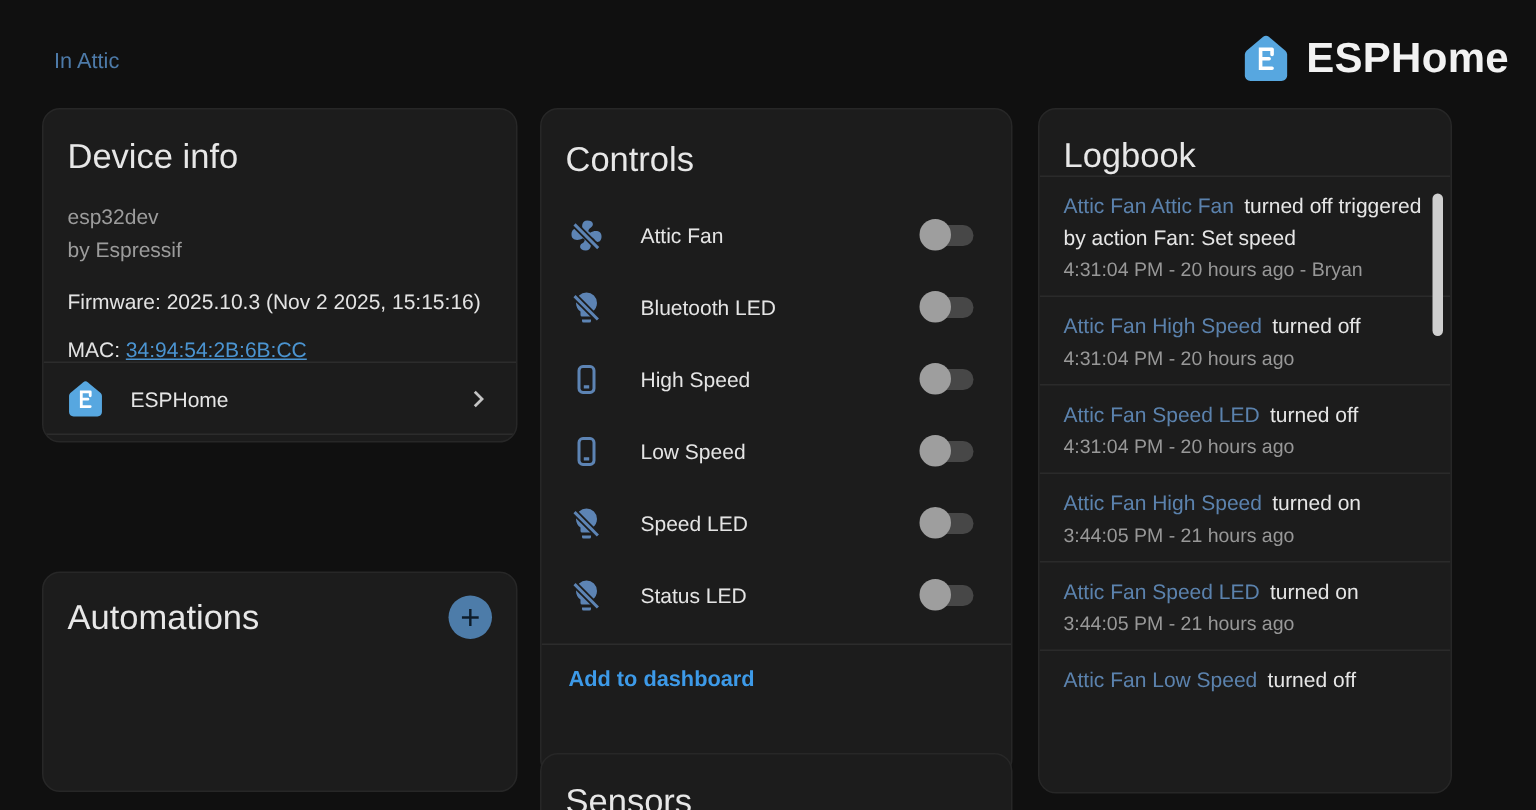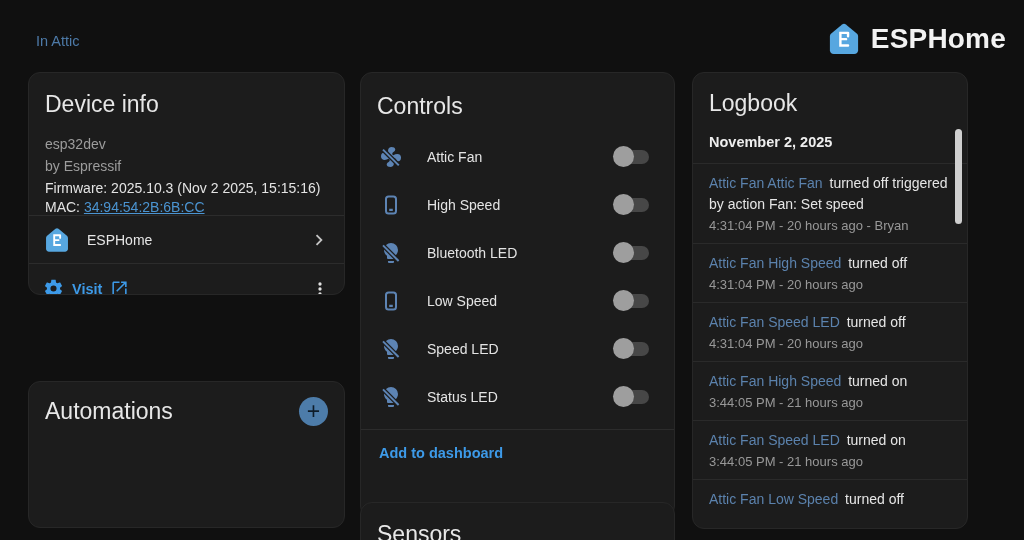--- a/index.html
+++ b/index.html
@@ -29,21 +29,21 @@
 
   #device-card  { left:28px;  top:72px;  width:317px; height:223px; display:flex; flex-direction:column; }
   #automations-card { left:28px; top:381px; width:317px; height:147px; }
   #controls-card { left:360px; top:72px;  width:315px; height:446px; display:flex; flex-direction:column; }
   #sensors-card  { left:360px; top:502px; width:315px; height:58px; }
   #logbook-card  { left:692px; top:72px;  width:276px; height:457px; }
 
   
   #device-card .card-title { padding:18px 16px 0; }
   .di-sub  { padding:0 16px; margin-top:15px; font-size:14px; color:#9c9c9c; line-height:22px; }
-  .di-line { padding:0 16px; margin-top:3px; font-size:14px; color:#e3e3e3; }
+  .di-line { padding:0 16px; margin-top:16px; font-size:14px; color:#e3e3e3; }
   .di-line a { color:#4b94d1; }
   .di-rows { margin-top:auto; }
   .d-row { display:flex; align-items:center; border-top:1px solid #2c2c2c; padding:0 14px; height:48px; cursor:pointer; }
   .d-row.visit { height:50px; }
   .d-row .int-label { margin-left:16px; font-size:14px; color:#e6e6e6; }
   .d-row .spacer { margin-left:auto; }
   .visit-label { color:#3d9ae8; font-weight:700; font-size:14.5px; margin:0 8px 0 8px; cursor:pointer; }
 
   
   .auto-head { display:flex; align-items:center; justify-content:space-between; padding:15px 16px 0; }
@@ -161,51 +161,51 @@
         </span>
         <span class="ctl-label">Attic Fan</span>
         <span class="toggle">
             <span class="knob"></span>
           </span>
       </div>
 
       <div class="ctl-row">
         <span class="icon">
           <svg width="24" height="24" viewBox="0 0 24 24">
-            <rect x="7" y="3.4" width="10" height="17.2" rx="2.6" fill="none" stroke="#5d84b4" stroke-width="2"></rect>
-            <line x1="10.2" y1="16.9" x2="13.8" y2="16.9" stroke="#5d84b4" stroke-width="2.2"></line>
-          </svg>
-        </span>
-        <span class="ctl-label">High Speed</span>
-        <span class="toggle">
-            <span class="knob"></span>
-          </span>
-      </div>
-
-      <div class="ctl-row">
-        <span class="icon">
-          <svg width="24" height="24" viewBox="0 0 24 24">
             <path fill="#5d84b4" d="M12,2A7,7 0 0,0 5,9C5,11.38 6.19,13.47 8,14.74V17A1,1 0 0,0 9,18H15A1,1 0 0,0 16,17V14.74C17.81,13.47 19,11.38 19,9A7,7 0 0,0 12,2M9,21A1,1 0 0,0 10,22H14A1,1 0 0,0 15,21V20H9V21Z"></path>
             <line x1="4" y1="4.4" x2="19.6" y2="20" stroke="#1c1c1c" stroke-width="4.4"></line>
             <line x1="4" y1="4.4" x2="19.6" y2="20" stroke="#5d84b4" stroke-width="2"></line>
           </svg>
         </span>
         <span class="ctl-label">Bluetooth LED</span>
         <span class="toggle">
             <span class="knob"></span>
           </span>
       </div>
 
       <div class="ctl-row">
         <span class="icon">
           <svg width="24" height="24" viewBox="0 0 24 24">
             <rect x="7" y="3.4" width="10" height="17.2" rx="2.6" fill="none" stroke="#5d84b4" stroke-width="2"></rect>
             <line x1="10.2" y1="16.9" x2="13.8" y2="16.9" stroke="#5d84b4" stroke-width="2.2"></line>
           </svg>
         </span>
+        <span class="ctl-label">High Speed</span>
+        <span class="toggle">
+            <span class="knob"></span>
+          </span>
+      </div>
+
+      <div class="ctl-row">
+        <span class="icon">
+          <svg width="24" height="24" viewBox="0 0 24 24">
+            <rect x="7" y="3.4" width="10" height="17.2" rx="2.6" fill="none" stroke="#5d84b4" stroke-width="2"></rect>
+            <line x1="10.2" y1="16.9" x2="13.8" y2="16.9" stroke="#5d84b4" stroke-width="2.2"></line>
+          </svg>
+        </span>
         <span class="ctl-label">Low Speed</span>
         <span class="toggle">
             <span class="knob"></span>
           </span>
       </div>
 
       <div class="ctl-row">
         <span class="icon">
           <svg width="24" height="24" viewBox="0 0 24 24">
             <path fill="#5d84b4" d="M12,2A7,7 0 0,0 5,9C5,11.38 6.19,13.47 8,14.74V17A1,1 0 0,0 9,18H15A1,1 0 0,0 16,17V14.74C17.81,13.47 19,11.38 19,9A7,7 0 0,0 12,2M9,21A1,1 0 0,0 10,22H14A1,1 0 0,0 15,21V20H9V21Z"></path>
@@ -236,21 +236,20 @@
     </div>
     <div class="add-dash">Add to dashboard</div>
   </div>
 
   <div class="card" id="sensors-card">
     <div class="card-title">Sensors</div>
   </div>
 
   <div class="card" id="logbook-card">
     <div class="card-title">Logbook</div>
-    <div class="lb-date">November 2, 2025</div>
 
     <div class="lb-entry">
       <div class="lb-msg"><a class="lb-entity">Attic Fan Attic Fan</a> <span>turned off triggered by action Fan: Set speed</span></div>
       <div class="lb-time">4:31:04 PM - 20 hours ago - Bryan</div>
     </div>
     <div class="lb-entry">
       <div class="lb-msg"><a class="lb-entity">Attic Fan High Speed</a> <span>turned off</span></div>
       <div class="lb-time">4:31:04 PM - 20 hours ago</div>
     </div>
     <div class="lb-entry">

